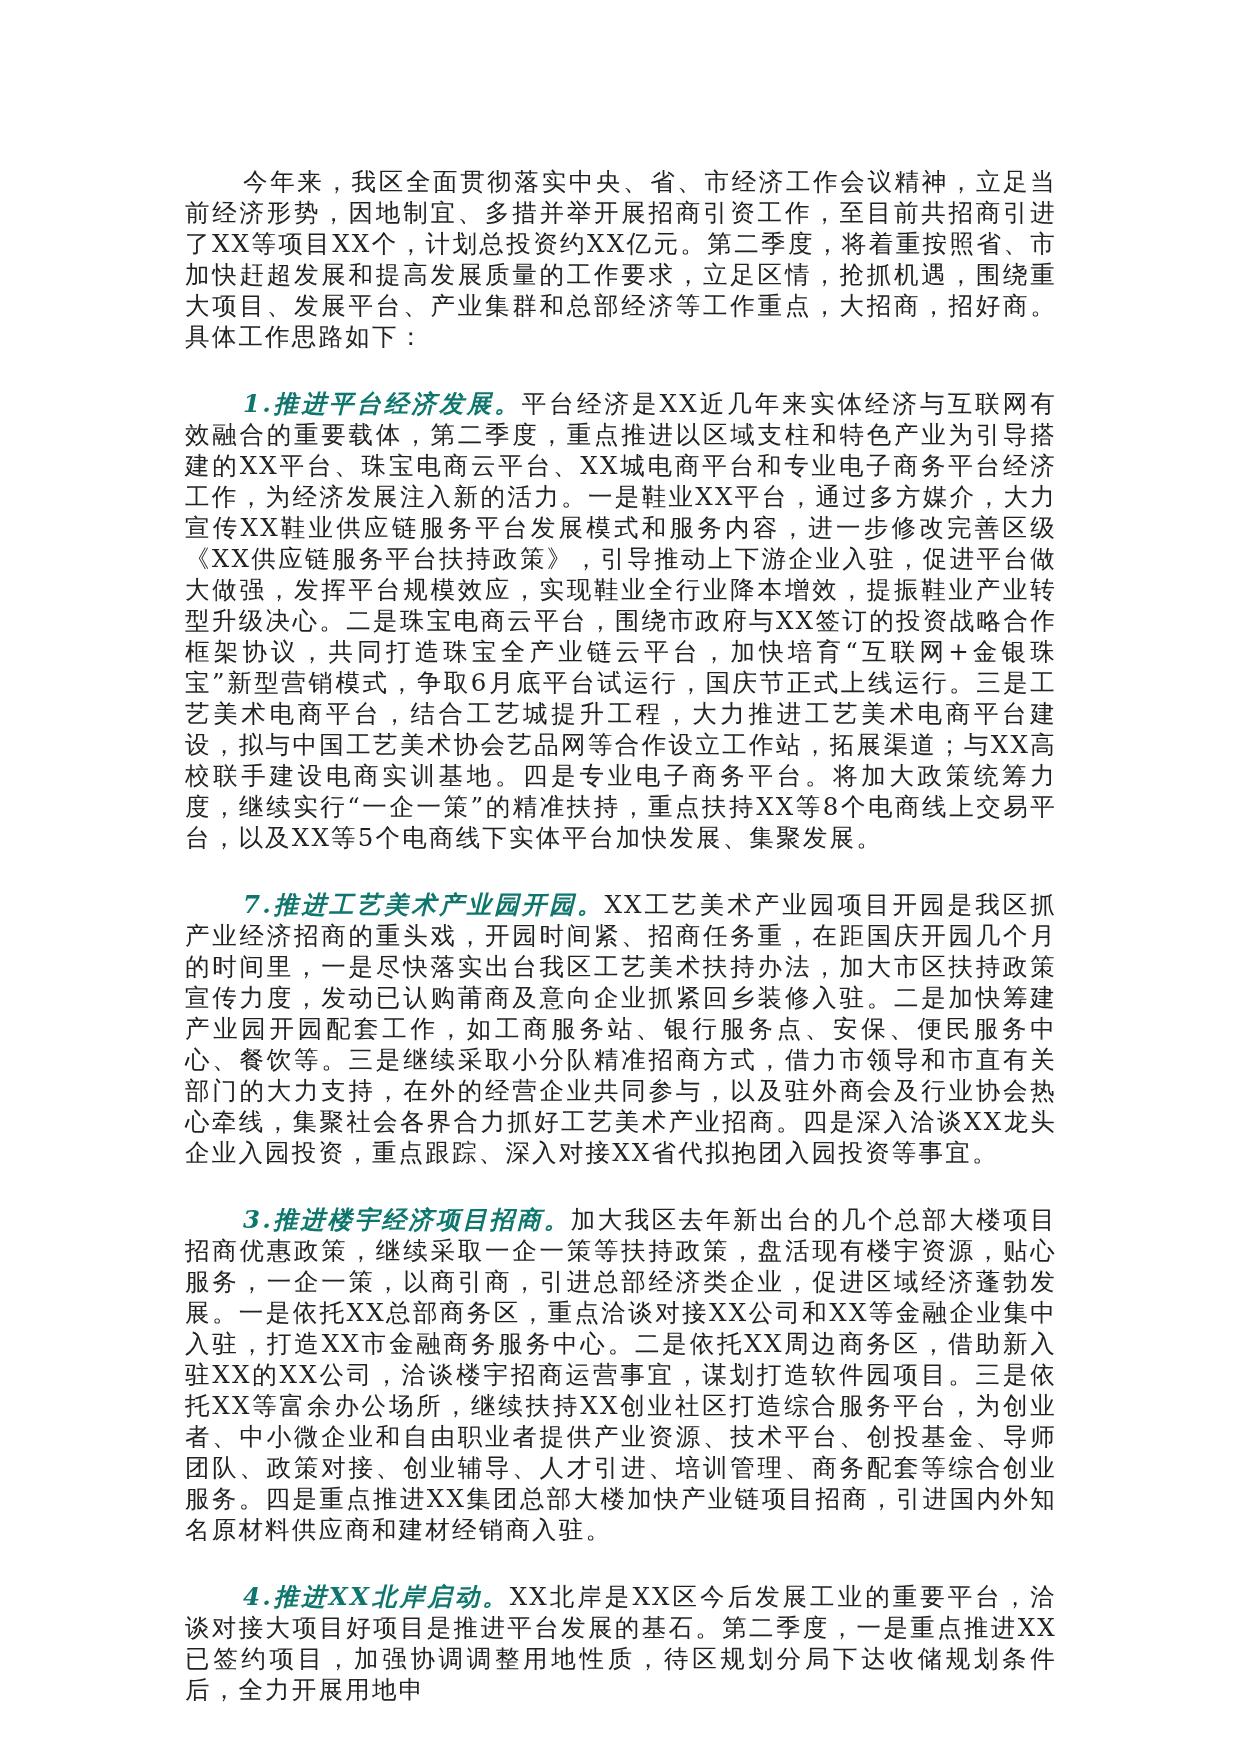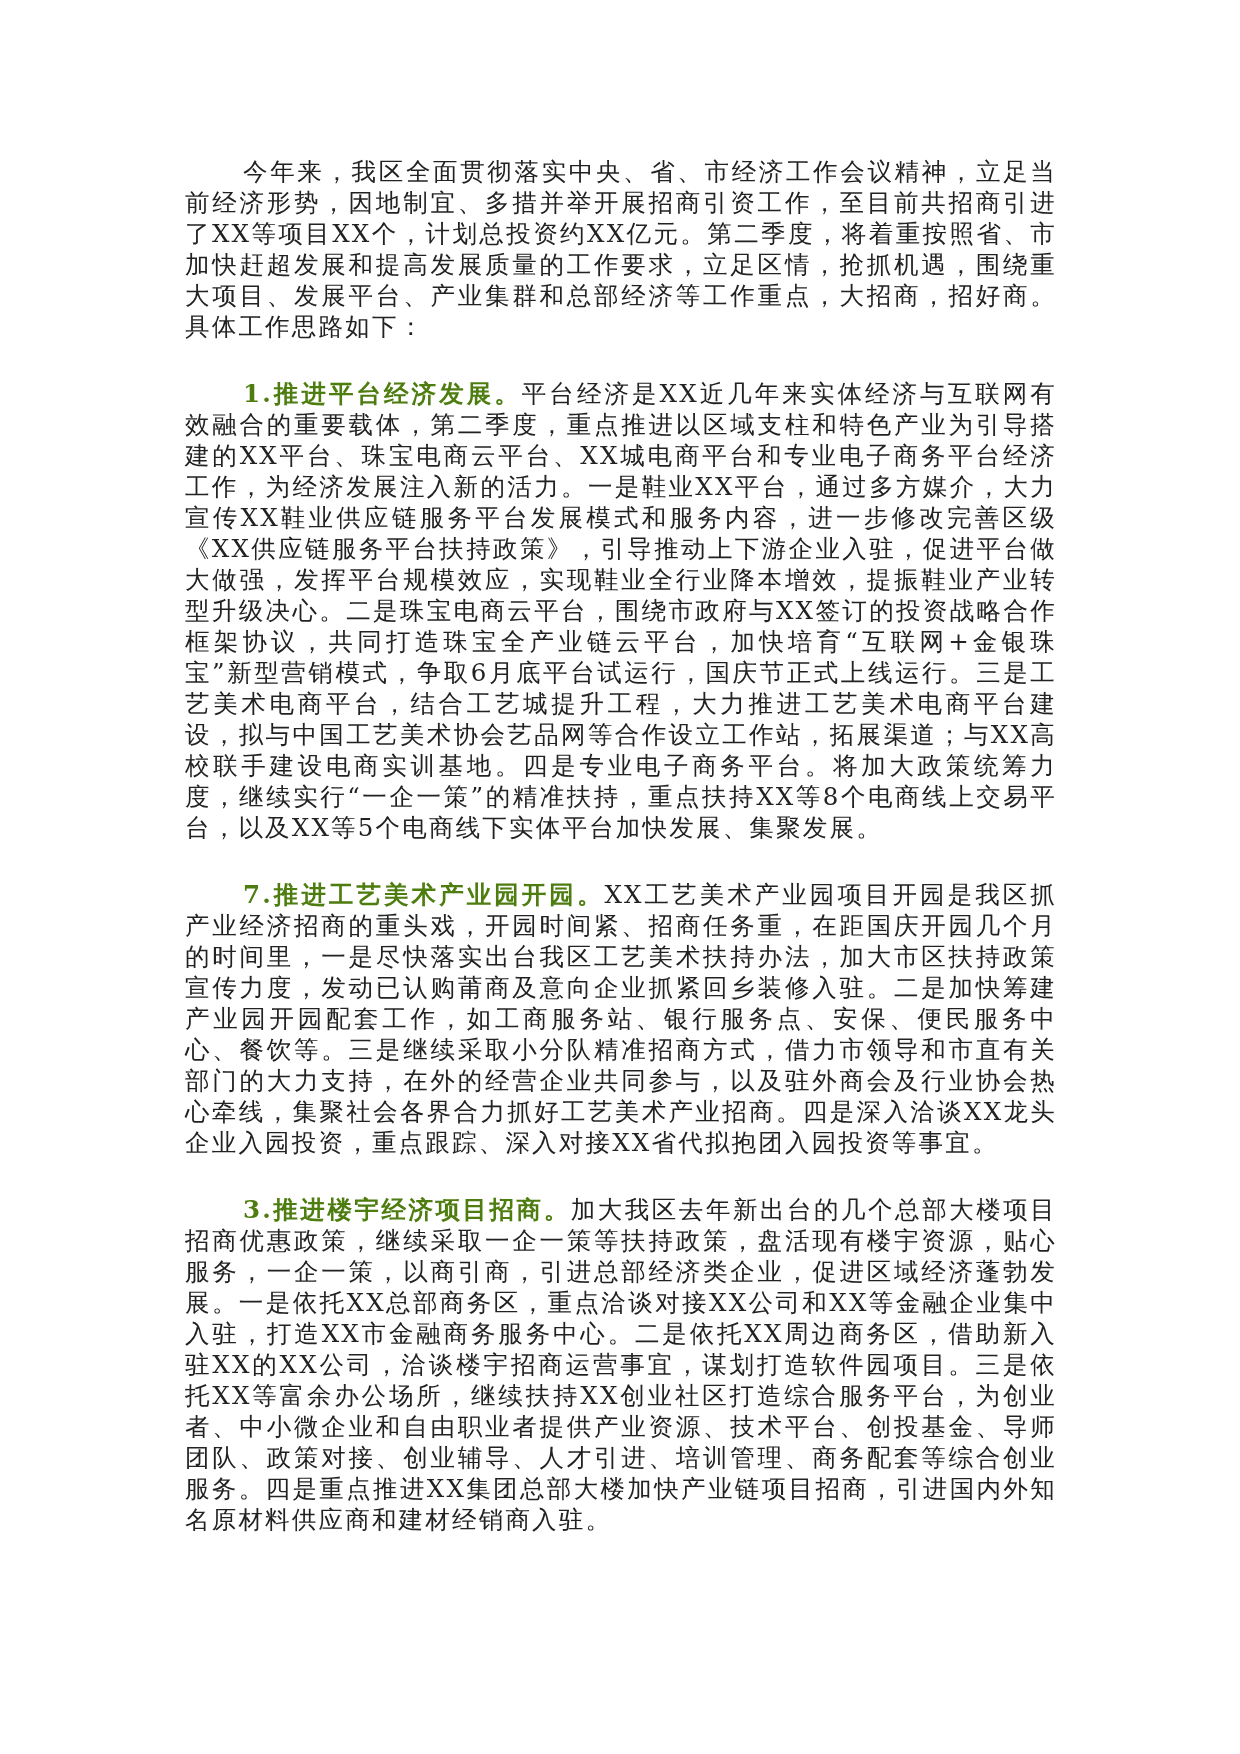--- a/index.html
+++ b/index.html
@@ -19,34 +19,36 @@
       top: 152px;
       width: 872px;
       font-family: "DejaVu Serif", "Liberation Serif", serif;
       font-size: 24.5px;
       line-height: 31px;
       color: #222222;
       text-align: justify;
       text-justify: inter-character;
     }
     .para {
-      margin: 4px 0 36px 0;
+      margin: 14px 0 36px 0;
       text-indent: 58px;
       letter-spacing: 2.2px;
     }
     .heading {
       font-weight: bold;
-      color: #4d7c0f;
+      color: #0f766e;
+      font-style: italic;
     }
   </style>
 </head>
 <body>
 
 <div class="page">
   <p class="para">今年来，我区全面贯彻落实中央、省、市经济工作会议精神，立足当前经济形势，因地制宜、多措并举开展招商引资工作，至目前共招商引进了XX等项目XX个，计划总投资约XX亿元。第二季度，将着重按照省、市加快赶超发展和提高发展质量的工作要求，立足区情，抢抓机遇，围绕重大项目、发展平台、产业集群和总部经济等工作重点，大招商，招好商。具体工作思路如下：</p>
 
   <p class="para"><span class="heading">1.推进平台经济发展。</span><span>平台经济是XX近几年来实体经济与互联网有效融合的重要载体，第二季度，重点推进以区域支柱和特色产业为引导搭建的XX平台、珠宝电商云平台、XX城电商平台和专业电子商务平台经济工作，为经济发展注入新的活力。一是鞋业XX平台，通过多方媒介，大力宣传XX鞋业供应链服务平台发展模式和服务内容，进一步修改完善区级《XX供应链服务平台扶持政策》，引导推动上下游企业入驻，促进平台做大做强，发挥平台规模效应，实现鞋业全行业降本增效，提振鞋业产业转型升级决心。二是珠宝电商云平台，围绕市政府与XX签订的投资战略合作框架协议，共同打造珠宝全产业链云平台，加快培育“互联网+金银珠宝”新型营销模式，争取6月底平台试运行，国庆节正式上线运行。三是工艺美术电商平台，结合工艺城提升工程，大力推进工艺美术电商平台建设，拟与中国工艺美术协会艺品网等合作设立工作站，拓展渠道；与XX高校联手建设电商实训基地。四是专业电子商务平台。将加大政策统筹力度，继续实行“一企一策”的精准扶持，重点扶持XX等8个电商线上交易平台，以及XX等5个电商线下实体平台加快发展、集聚发展。</span></p>
 
   <p class="para"><span class="heading">7.推进工艺美术产业园开园。</span><span>XX工艺美术产业园项目开园是我区抓产业经济招商的重头戏，开园时间紧、招商任务重，在距国庆开园几个月的时间里，一是尽快落实出台我区工艺美术扶持办法，加大市区扶持政策宣传力度，发动已认购莆商及意向企业抓紧回乡装修入驻。二是加快筹建产业园开园配套工作，如工商服务站、银行服务点、安保、便民服务中心、餐饮等。三是继续采取小分队精准招商方式，借力市领导和市直有关部门的大力支持，在外的经营企业共同参与，以及驻外商会及行业协会热心牵线，集聚社会各界合力抓好工艺美术产业招商。四是深入洽谈XX龙头企业入园投资，重点跟踪、深入对接XX省代拟抱团入园投资等事宜。</span></p>
 
   <p class="para"><span class="heading">3.推进楼宇经济项目招商。</span><span>加大我区去年新出台的几个总部大楼项目招商优惠政策，继续采取一企一策等扶持政策，盘活现有楼宇资源，贴心服务，一企一策，以商引商，引进总部经济类企业，促进区域经济蓬勃发展。一是依托XX总部商务区，重点洽谈对接XX公司和XX等金融企业集中入驻，打造XX市金融商务服务中心。二是依托XX周边商务区，借助新入驻XX的XX公司，洽谈楼宇招商运营事宜，谋划打造软件园项目。三是依托XX等富余办公场所，继续扶持XX创业社区打造综合服务平台，为创业者、中小微企业和自由职业者提供产业资源、技术平台、创投基金、导师团队、政策对接、创业辅导、人才引进、培训管理、商务配套等综合创业服务。四是重点推进XX集团总部大楼加快产业链项目招商，引进国内外知名原材料供应商和建材经销商入驻。</span></p>
 
+  <p class="para"><span class="heading">4.推进XX北岸启动。</span><span>XX北岸是XX区今后发展工业的重要平台，洽谈对接大项目好项目是推进平台发展的基石。第二季度，一是重点推进XX已签约项目，加强协调调整用地性质，待区规划分局下达收储规划条件后，全力开展用地申</span></p>
 </div>
 
 </body></html>

